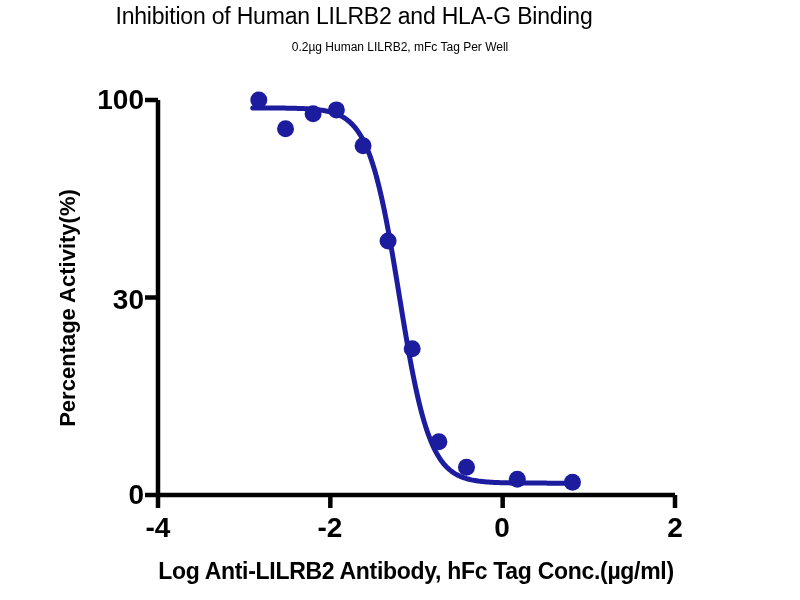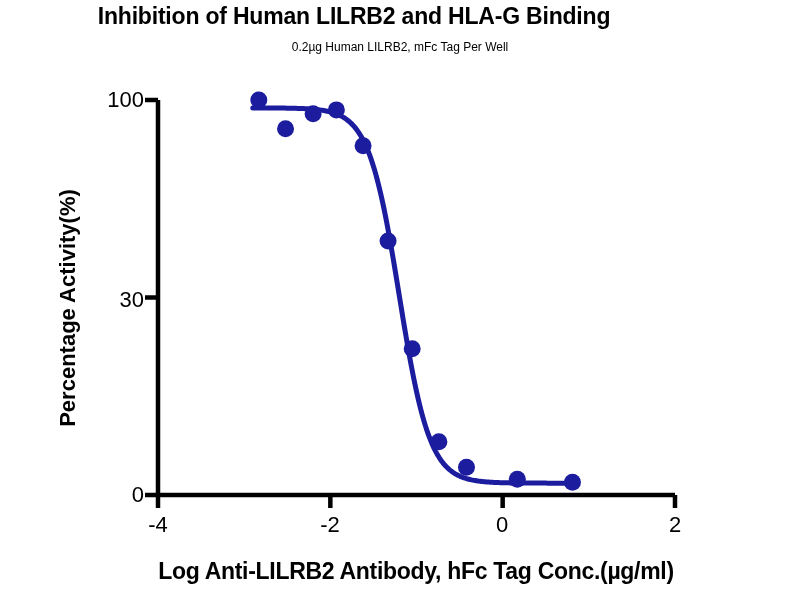--- a/index.html
+++ b/index.html
@@ -21,21 +21,21 @@
     width: 800px;
     height: 600px;
   }
   .title {
     position: absolute;
     left: 0;
     top: 2px;
     width: 708px;
     text-align: center;
     font-size: 23px;
-    font-weight: bold;
+    font-weight: normal;
     letter-spacing: -0.2px;
     line-height: 28px;
     white-space: nowrap;
   }
   .subtitle {
     position: absolute;
     left: 0;
     top: 35px;
     width: 800px;
     text-align: center;
@@ -63,22 +63,22 @@
     width: 800px;
     text-align: center;
     font-size: 23px;
     font-weight: bold;
     letter-spacing: -0.3px;
     white-space: nowrap;
     padding-left: 16px;
   }
   .tick-label {
     position: absolute;
-    font-size: 22px;
-    font-weight: normal;
+    font-size: 28px;
+    font-weight: bold;
     white-space: nowrap;
   }
   .ytick-label {
     text-align: right;
     transform: translateY(-50%);
   }
   .xtick-label {
     text-align: center;
     transform: translateX(-50%);
   }

